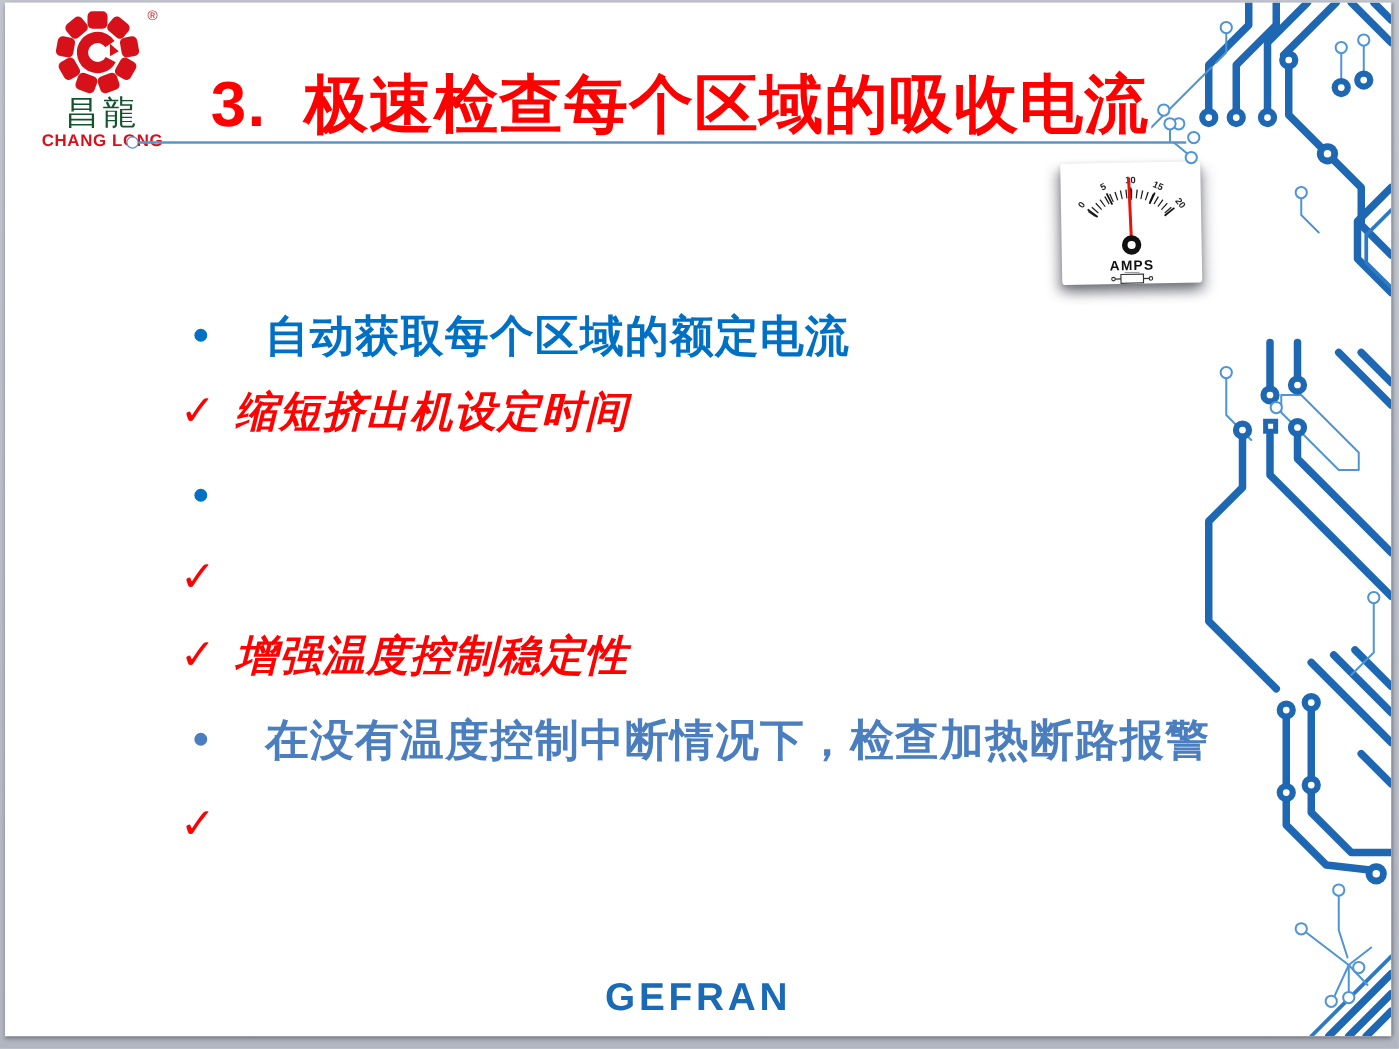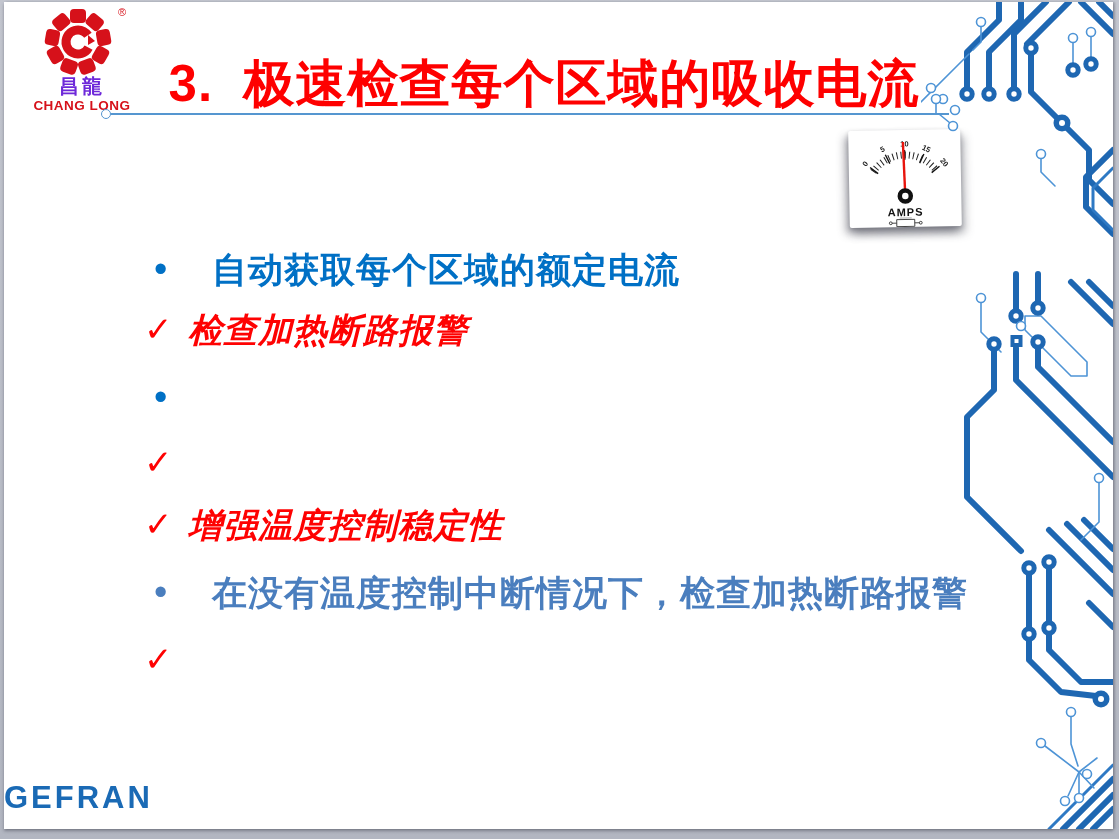--- a/index.html
+++ b/index.html
@@ -4,21 +4,21 @@
 <style>
   html,body{margin:0;padding:0;}
   body{width:1119px;height:839px;background:#b5b9c3;font-family:"Liberation Sans","DejaVu Sans",sans-serif;overflow:hidden;}
   .frame{position:relative;width:1119px;height:839px;background:linear-gradient(180deg,#c3c6cf 0%,#b2b6c1 100%);}
   .slide{position:absolute;left:4px;top:2px;width:1109px;height:827px;background:#ffffff;overflow:hidden;
          box-shadow:0 2px 3px rgba(60,63,75,.45), 2px 0 2px rgba(60,63,75,.25);}
 
   
   .logo{position:absolute;left:22px;top:4px;width:112px;text-align:center;}
   .logo-flower{display:block;margin:0 auto;}
-  .logo-zh{font-size:20px;font-weight:bold;color:#6d28d9;letter-spacing:3px;line-height:1.05;margin-top:-2px;}
+  .logo-zh{font-size:27px;font-weight:normal;color:#14532d;letter-spacing:3px;line-height:1.05;margin-top:-2px;}
   .logo-en{font-size:13.5px;font-weight:bold;color:#d6111a;letter-spacing:.5px;margin-top:1px;}
 
   
   .title{position:absolute;left:150px;top:33px;width:780px;text-align:center;
          font-size:51px;font-weight:bold;color:#fe0000;letter-spacing:1px;white-space:pre;margin-top:15px;}
   .title-rule{position:absolute;left:107px;top:111px;width:838px;border-top:2px solid #5596d0;}
   .title-rule-dot{position:absolute;left:97px;top:107px;width:8px;height:8px;border:1.5px solid #5596d0;border-radius:50%;background:#fff;}
 
   
   .gauge-card{position:absolute;left:845px;top:128px;width:112px;height:97px;background:#fff;border-radius:2px;
@@ -30,21 +30,21 @@
   .marker{flex:0 0 auto;text-align:left;}
   .row.dot  .marker{width:58px;padding-left:12px;font-size:38px;line-height:40px;}
   .row.check .marker{width:44px;padding-left:2px;font-size:34px;line-height:40px;font-weight:bold;}
   .btext{font-size:35px;font-weight:bold;letter-spacing:1px;line-height:42px;white-space:nowrap;}
   .blue  .marker,.blue  .btext{color:#0070c5;}
   .muted .marker,.muted .btext{color:#4a7ebe;}
   .red   .marker,.red   .btext{color:#fe0202;}
   .red .btext{font-style:italic;font-size:34px;}
 
   
-  .brand{position:absolute;left:0;right:0;top:778px;
+  .brand{position:absolute;left:0;right:0;top:778px;text-align:center;
          font-size:31px;font-weight:900;color:#1a6ab5;letter-spacing:3px;}
 
   
   .circuit{position:absolute;right:0;top:0;width:192px;height:827px;}
   .ct{stroke:#1e67b2;stroke-width:6;fill:none;stroke-linecap:round;stroke-linejoin:round;}
   .cm{stroke:#2e79c4;stroke-width:3;fill:none;stroke-linecap:round;stroke-linejoin:round;}
   .cn{stroke:#4e94d6;stroke-width:1.6;fill:none;stroke-linecap:round;stroke-linejoin:round;}
   .pad{fill:#fff;stroke:#1e67b2;stroke-width:5;}
   .oc{fill:#fff;stroke:#4e94d6;stroke-width:1.6;}
   .bp{fill:#1e67b2;}
@@ -114,21 +114,21 @@
         </g>
       </svg>
     </div>
 
     <div class="row dot blue" style="top:247px">
       <span class="marker">•</span>
       <span class="btext">自动获取每个区域的额定电流</span>
     </div>
     <div class="row check red" style="top:307px">
       <span class="marker">✓</span>
-      <span class="btext">检查加热断路报警</span>
+      <span class="btext">缩短挤出机设定时间</span>
     </div>
     <div class="row dot blue" style="top:375px">
       <span class="marker">•</span>
     </div>
     <div class="row check red" style="top:440px">
       <span class="marker">✓</span>
     </div>
     <div class="row check red" style="top:502px">
       <span class="marker">✓</span>
       <span class="btext">增强温度控制稳定性</span>

